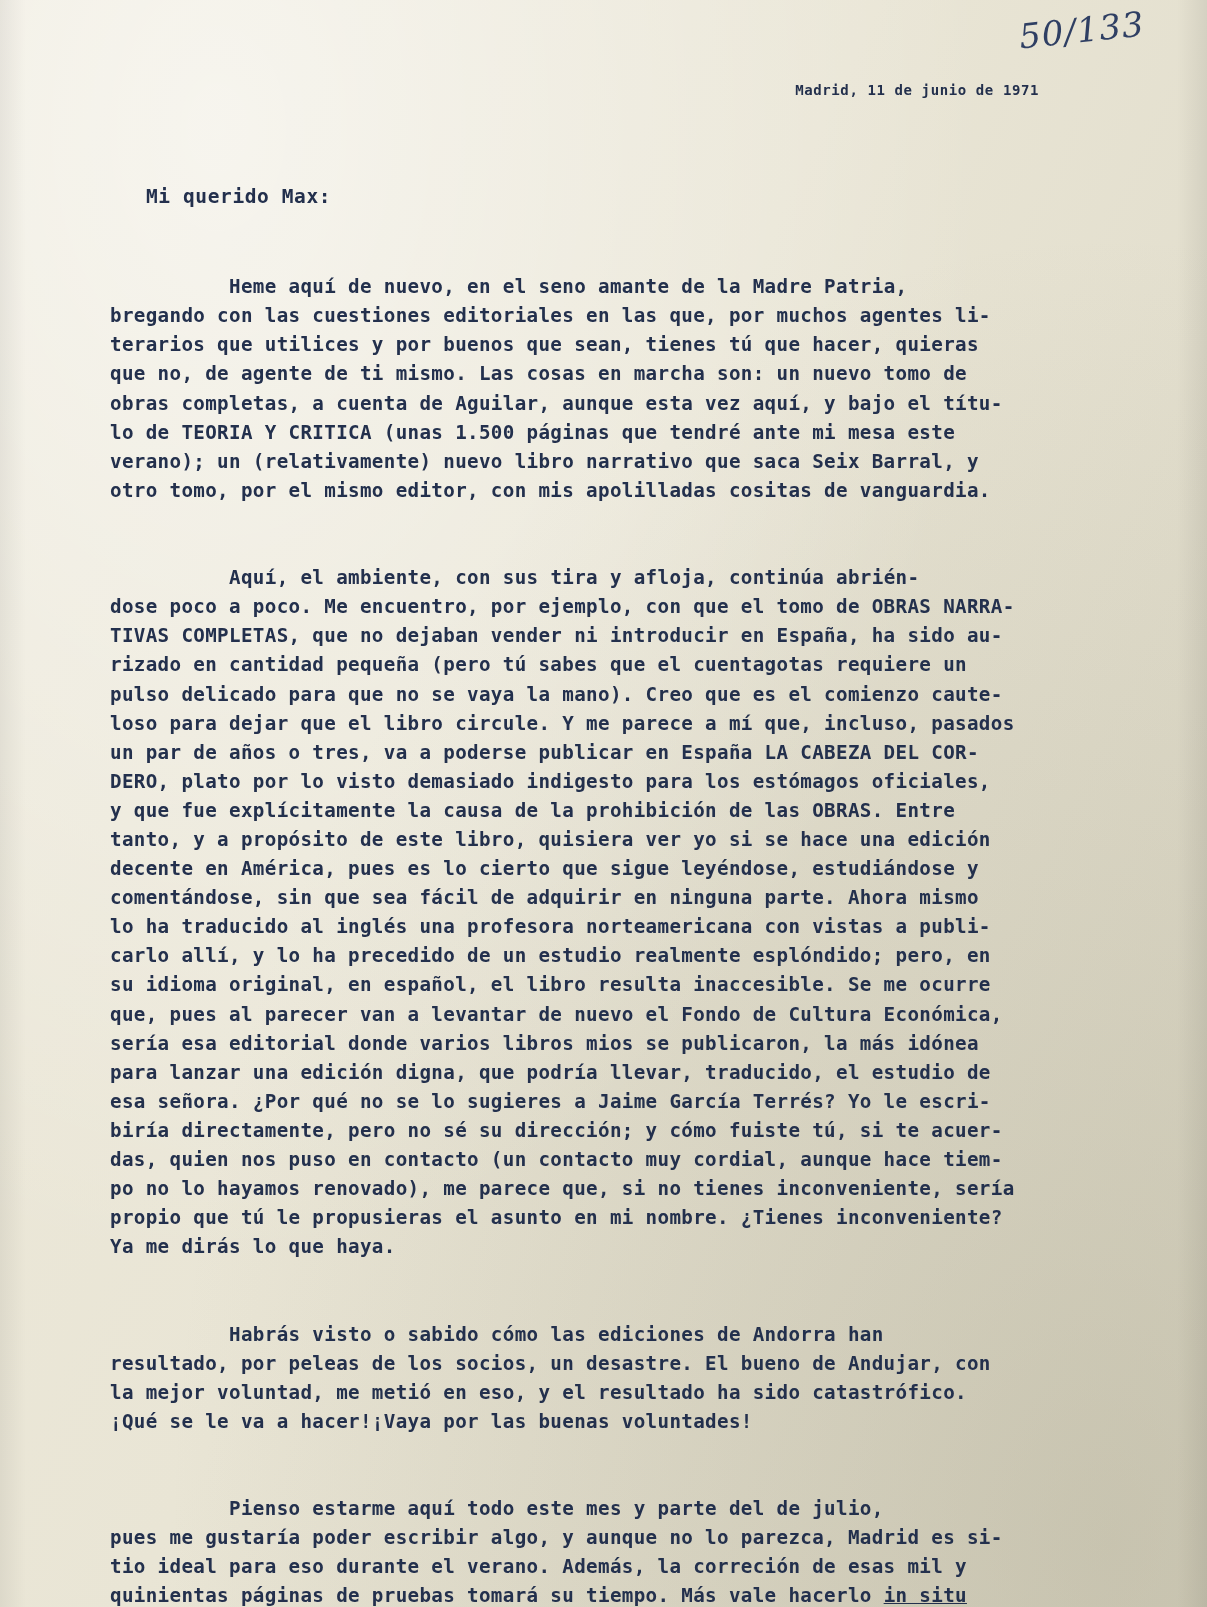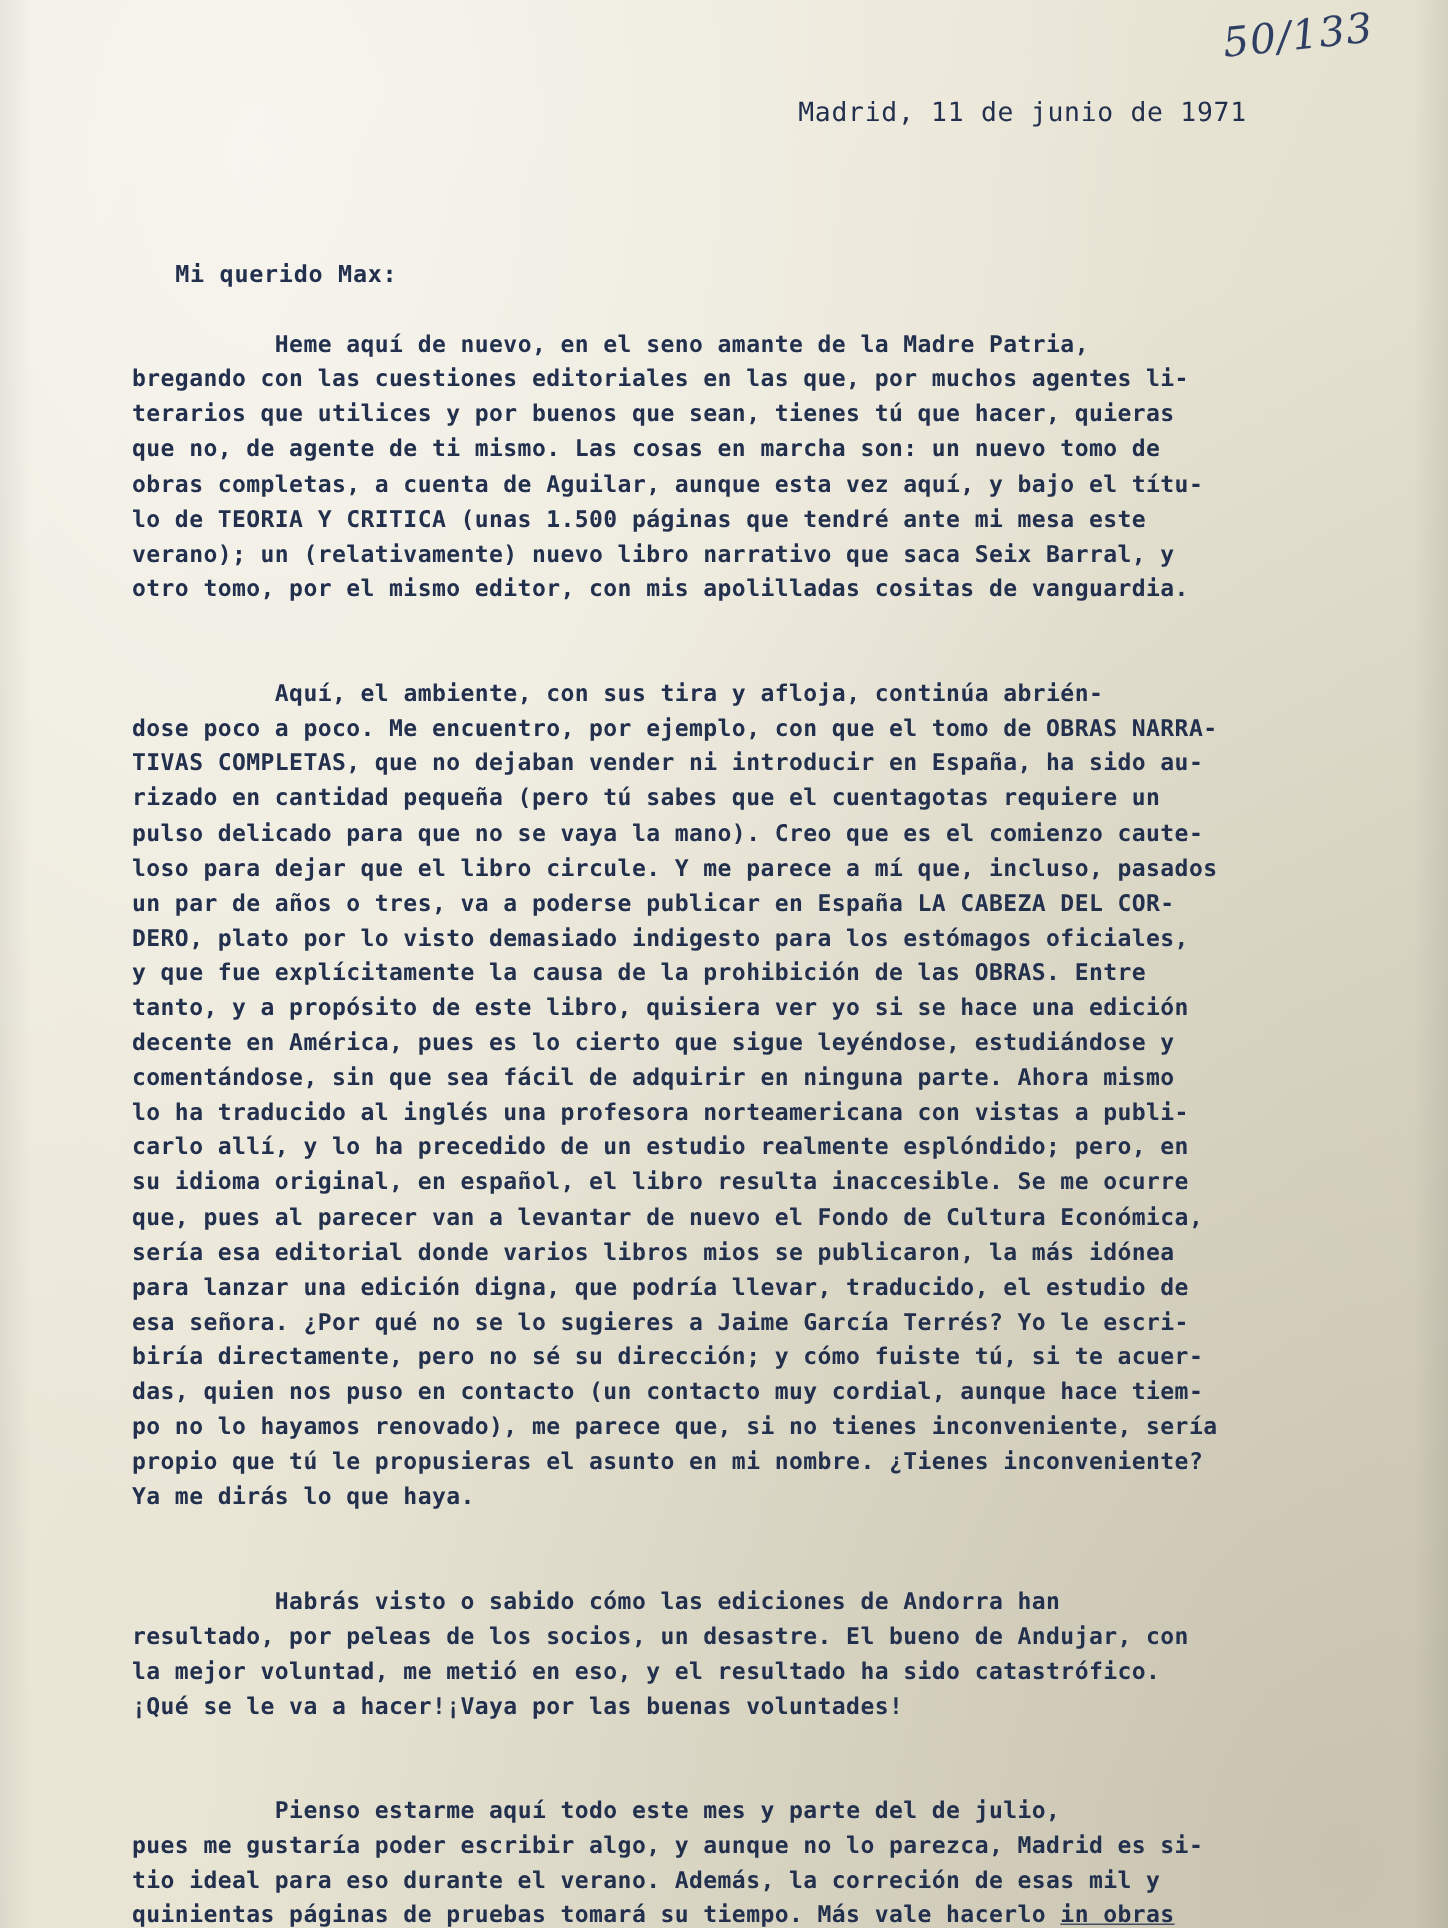--- a/index.html
+++ b/index.html
@@ -50,34 +50,33 @@
     color: #2f3f63;
     transform: rotate(-6deg);
     letter-spacing: 1px;
     font-style: italic;
   }
 
   .dateline {
     position: absolute;
     top: 82px;
     right: 168px;
-    font-size: 22px;
+    font-size: 14px;
     letter-spacing: 0.6px;
     white-space: nowrap;
-    font-weight: 400;
+    font-weight: 700;
   }
 
   .salutation {
     position: absolute;
     top: 185px;
     left: 146px;
     font-size: 19.5px;
     letter-spacing: 0.6px;
     font-weight: 600;
-    margin-top: 32px;
   }
 
   .body-text {
     position: absolute;
     top: 214px;
     left: 110px;
     width: 1000px;
     font-size: 19.2px;
     line-height: 29.1px;
     letter-spacing: 0.35px;
@@ -136,20 +135,20 @@
 po no lo hayamos renovado), me parece que, si no tienes inconveniente, sería
 propio que tú le propusieras el asunto en mi nombre. ¿Tienes inconveniente?
 Ya me dirás lo que haya.</p>
       <p class="para">          Habrás visto o sabido cómo las ediciones de Andorra han
 resultado, por peleas de los socios, un desastre. El bueno de Andujar, con
 la mejor voluntad, me metió en eso, y el resultado ha sido catastrófico.
 ¡Qué se le va a hacer!¡Vaya por las buenas voluntades!</p>
       <p class="para"><span>          Pienso estarme aquí todo este mes y parte del de julio,
 pues me gustaría poder escribir algo, y aunque no lo parezca, Madrid es si-
 tio ideal para eso durante el verano. Además, la correción de esas mil y
-quinientas páginas de pruebas tomará su tiempo. Más vale hacerlo </span><span class="u">in obras</span></p>
+quinientas páginas de pruebas tomará su tiempo. Más vale hacerlo </span><span class="u">in situ</span></p>
       
       
       
     </div>
 
   </div>
 </div>
 
 </body></html>

